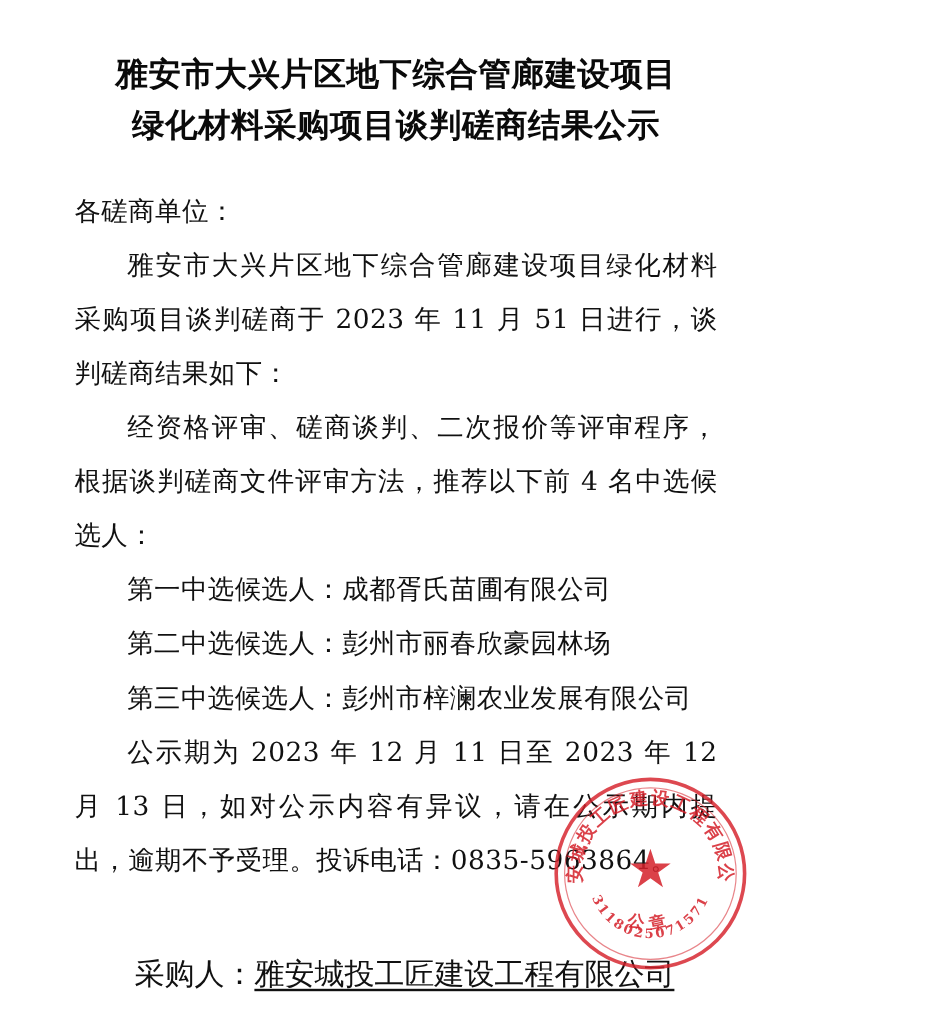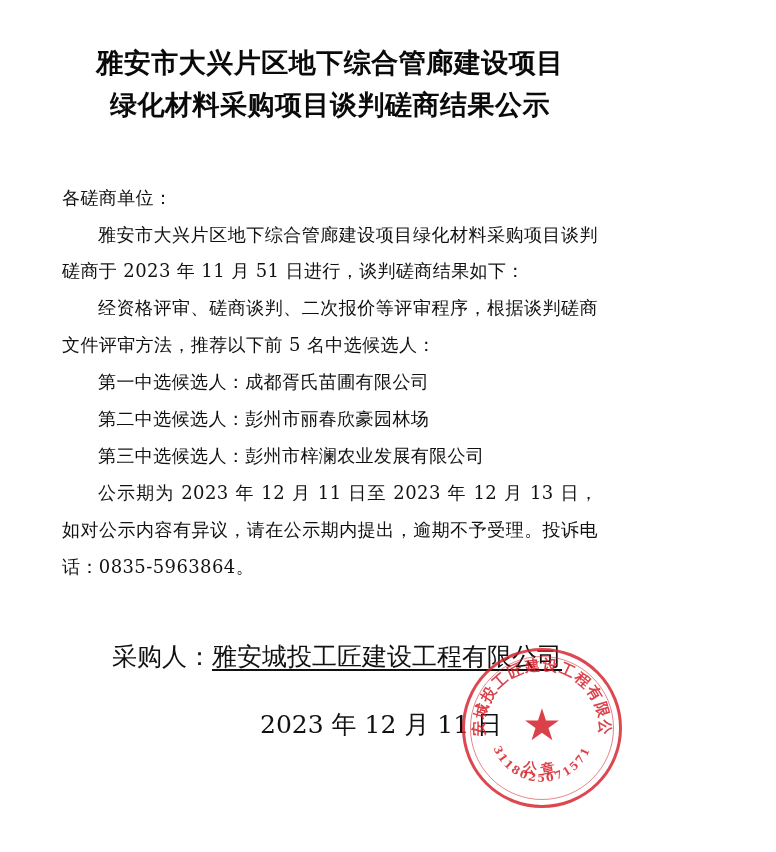--- a/index.html
+++ b/index.html
@@ -29,22 +29,22 @@
     line-height: 1.55;
     letter-spacing: 0.5px;
     margin: 12px 0 0 0;
     color: #0a0a0a;
   }
   .doc-title .line {
     display: block;
     white-space: nowrap;
   }
   .body-block {
-    margin-top: 54px;
-    font-size: 18px;
+    margin-top: 28px;
+    font-size: 22px;
     line-height: 2.05;
     letter-spacing: 0.4px;
     color: #111;
   }
   .para {
     margin: 0 0 0 0;
     text-align: justify;
     text-justify: inter-ideograph;
   }
   .indent {
@@ -129,21 +129,21 @@
 <div class="page">
 
   <div class="doc-title">
     <span class="line">雅安市大兴片区地下综合管廊建设项目</span>
     <span class="line">绿化材料采购项目谈判磋商结果公示</span>
   </div>
 
   <div class="body-block">
     <p class="para">各磋商单位：</p>
     <p class="para indent">雅安市大兴片区地下综合管廊建设项目绿化材料采购项目谈判磋商于 2023 年 11 月 51 日进行，谈判磋商结果如下：</p>
-    <p class="para indent">经资格评审、磋商谈判、二次报价等评审程序，根据谈判磋商文件评审方法，推荐以下前 5 名中选候选人：</p>
+    <p class="para indent">经资格评审、磋商谈判、二次报价等评审程序，根据谈判磋商文件评审方法，推荐以下前 4 名中选候选人：</p>
     <p class="para indent">第一中选候选人：成都胥氏苗圃有限公司</p>
     <p class="para indent">第二中选候选人：彭州市丽春欣豪园林场</p>
     <p class="para indent">第三中选候选人：彭州市梓澜农业发展有限公司</p>
     <p class="para indent">公示期为 2023 年 12 月 11 日至 2023 年 12 月 13 日，如对公示内容有异议，请在公示期内提出，逾期不予受理。投诉电话：0835-5963864。</p>
   </div>
 
   <div class="sign-block">
     <span class="sign-line">
       <span>采购人：</span><span class="sign-underline">雅安城投工匠建设工程有限公司</span>
     </span>

